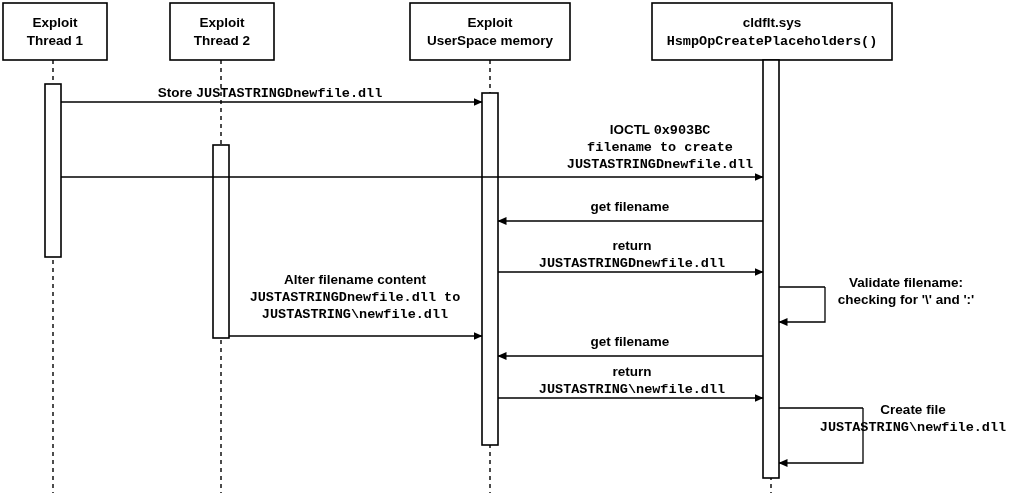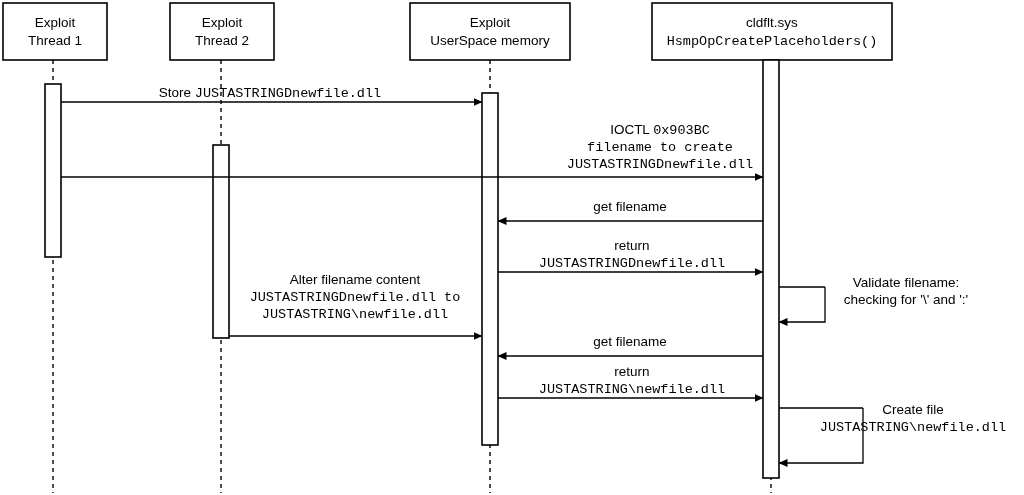--- a/index.html
+++ b/index.html
@@ -8,20 +8,21 @@
     padding: 0;
     background: #ffffff;
   }
   #diagram-root {
     position: relative;
     width: 1024px;
     height: 495px;
     background: #ffffff;
     font-family: "Liberation Sans", sans-serif;
     overflow: hidden;
+    font-weight: bold;
   }
   svg.diagram-canvas {
     position: absolute;
     left: 0;
     top: 0;
     width: 1024px;
     height: 495px;
   }
   .lifeline-box {
     fill: #ffffff;

